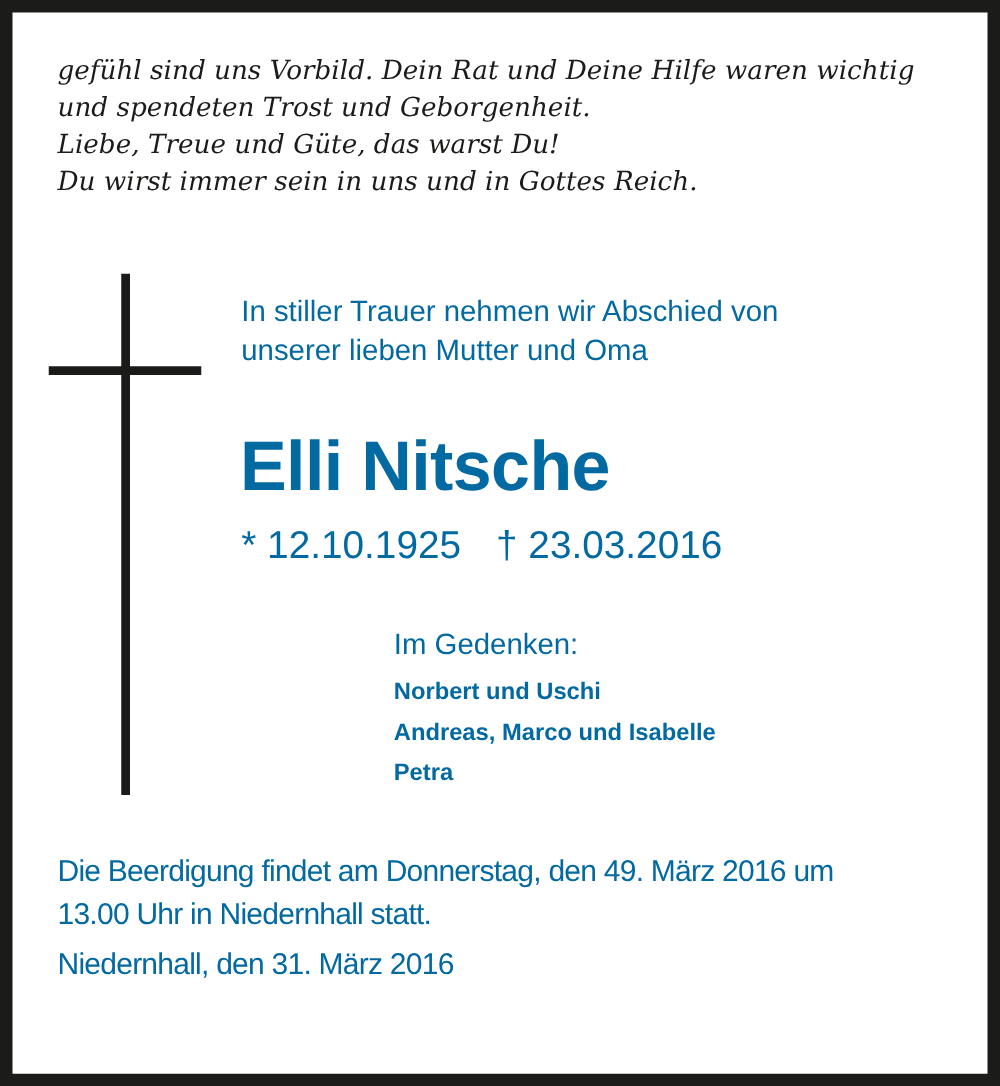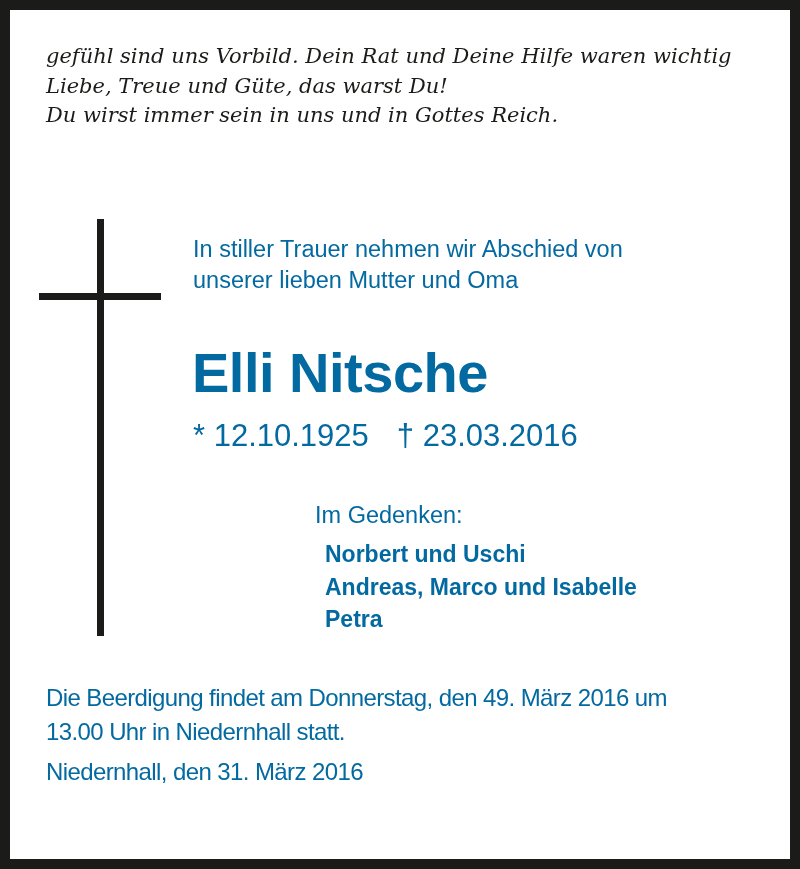--- a/index.html
+++ b/index.html
@@ -10,33 +10,34 @@
   .poem { position:absolute; left:36px; top:32px; font-style:italic; font-size:21px; line-height:29.5px; }
   .poem div { white-space:nowrap; }
   .cross-v { position:absolute; left:87px; top:209px; width:7px; height:417px; background:#1b1b19; }
   .cross-h { position:absolute; left:29px; top:283px; width:122px; height:7px; background:#1b1b19; }
   .intro { position:absolute; left:183px; top:224px; font-size:23.5px; line-height:31px; }
   .intro div { white-space:nowrap; }
   .name { position:absolute; left:182px; top:328px; font-size:56px; font-weight:bold; line-height:70px; white-space:nowrap; letter-spacing:-0.5px; }
   .dates { position:absolute; left:183px; top:411px; font-size:31px; line-height:30px; white-space:nowrap; }
   .dates .gap { display:inline-block; width:28px; }
   .memory { position:absolute; left:305px; top:490px; font-size:23.5px; line-height:30px; white-space:nowrap; }
-  .mourners { position:absolute; left:315px; top:528px; font-size:23px; font-weight:bold; line-height:32.5px; }
+  .mourners { position:absolute; left:305px; top:528px; font-size:19px; font-weight:bold; line-height:32.5px; }
   .mourners div { white-space:nowrap; }
   .funeral { position:absolute; left:36px; top:671px; font-size:24px; line-height:33.5px; letter-spacing:-0.6px; }
   .funeral div { white-space:nowrap; }
   .place { position:absolute; left:36px; top:745px; font-size:24px; line-height:33px; letter-spacing:-0.6px; white-space:nowrap; }
 </style>
 </head>
 <body>
 
 <div class="card">
 
   <div class="poem serif">
     <div>gefühl sind uns Vorbild. Dein Rat und Deine Hilfe waren wichtig</div>
+    <div>und spendeten Trost und Geborgenheit.</div>
     <div>Liebe, Treue und Güte, das warst Du!</div>
     <div>Du wirst immer sein in uns und in Gottes Reich.</div>
   </div>
 
   <div>
     <div class="cross-v"></div>
     <div class="cross-h"></div>
   </div>
 
   <div class="intro lserif">

